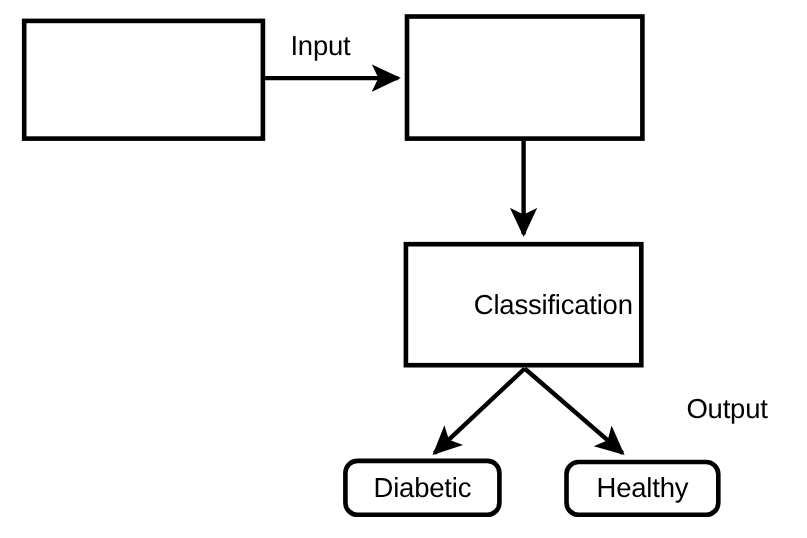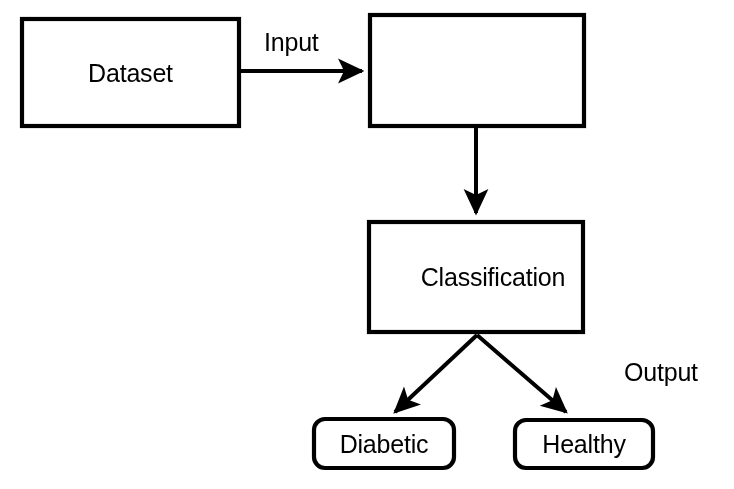--- a/index.html
+++ b/index.html
@@ -69,24 +69,23 @@
 
     <line x1="241" y1="71" x2="362" y2="71" stroke="#000000" stroke-width="4" marker-end="url(#arrowhead)"></line>
 
     <line x1="476" y1="128" x2="476" y2="213" stroke="#000000" stroke-width="4" marker-end="url(#arrowhead)"></line>
 
     <line x1="477" y1="335" x2="395" y2="412" stroke="#000000" stroke-width="4" marker-end="url(#arrowhead)"></line>
 
     <line x1="477" y1="335" x2="566" y2="412" stroke="#000000" stroke-width="4" marker-end="url(#arrowhead)"></line>
   </svg>
 
-  <div class="node-label" style="left:20px; top:17px; width:221px; height:111px;">Dataset</div>
 
 
-  <div class="node-label" style="left:367px; top:220px; width:252px; height:114px;">Classification</div>
+  <div class="node-label" style="left:377px; top:220px; width:252px; height:114px;">Classification</div>
 
   <div class="node-label" style="left:312px; top:417px; width:144px; height:53px;">Diabetic</div>
 
   <div class="node-label" style="left:513px; top:418px; width:142px; height:52px;">Healthy</div>
 
   <div class="edge-label" style="left:264px; top:28px;">Input</div>
 
   <div class="edge-label" style="left:624px; top:358px;">Output</div>
 
 </div>

